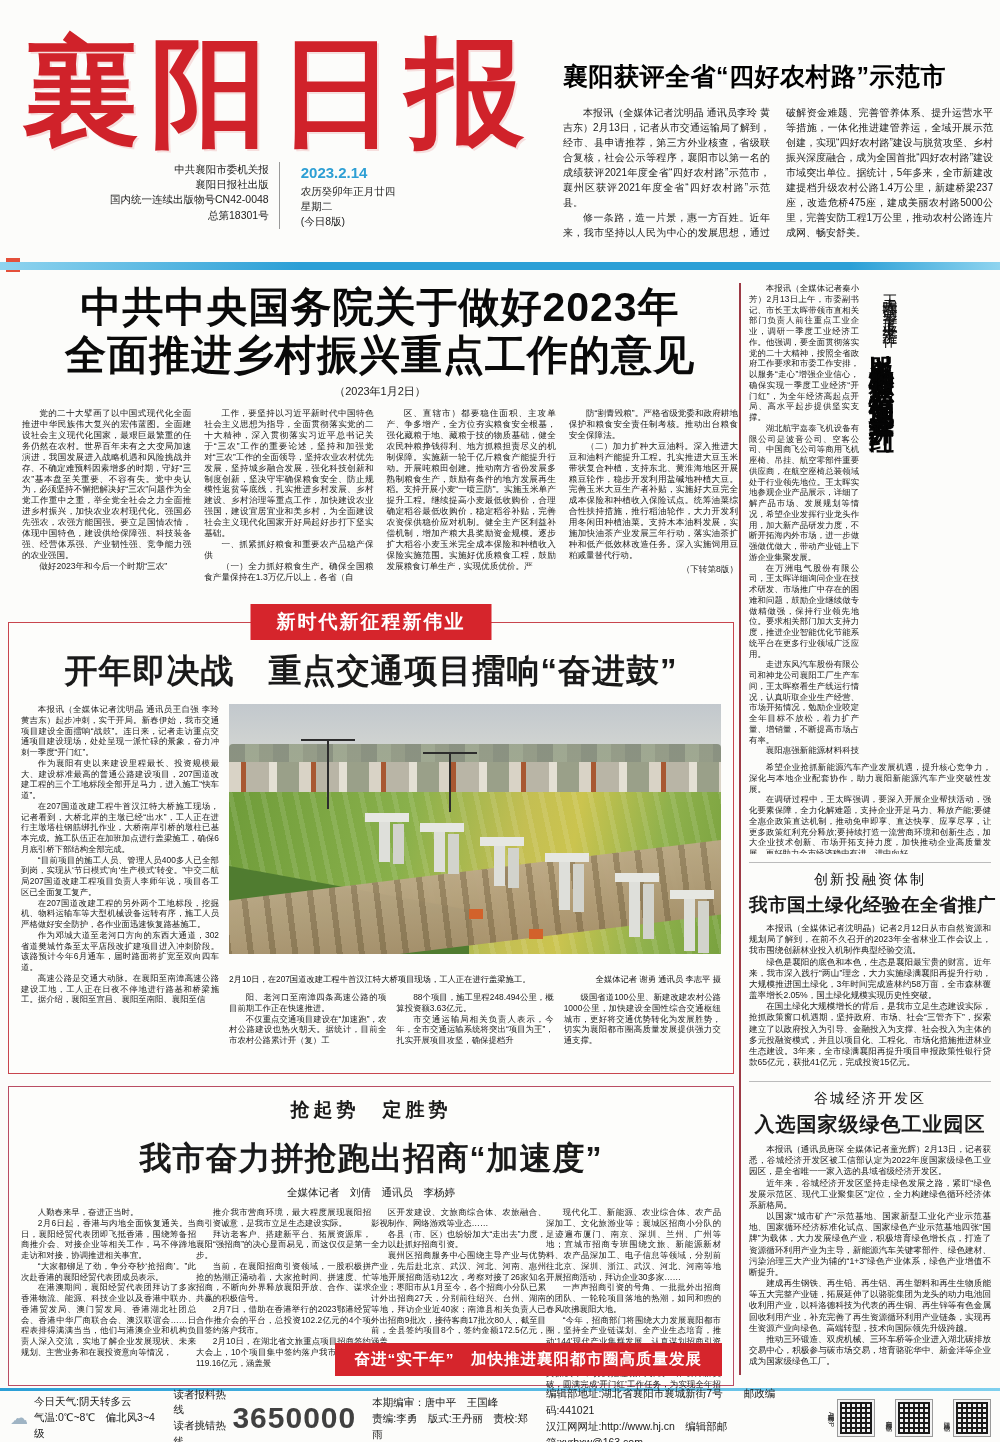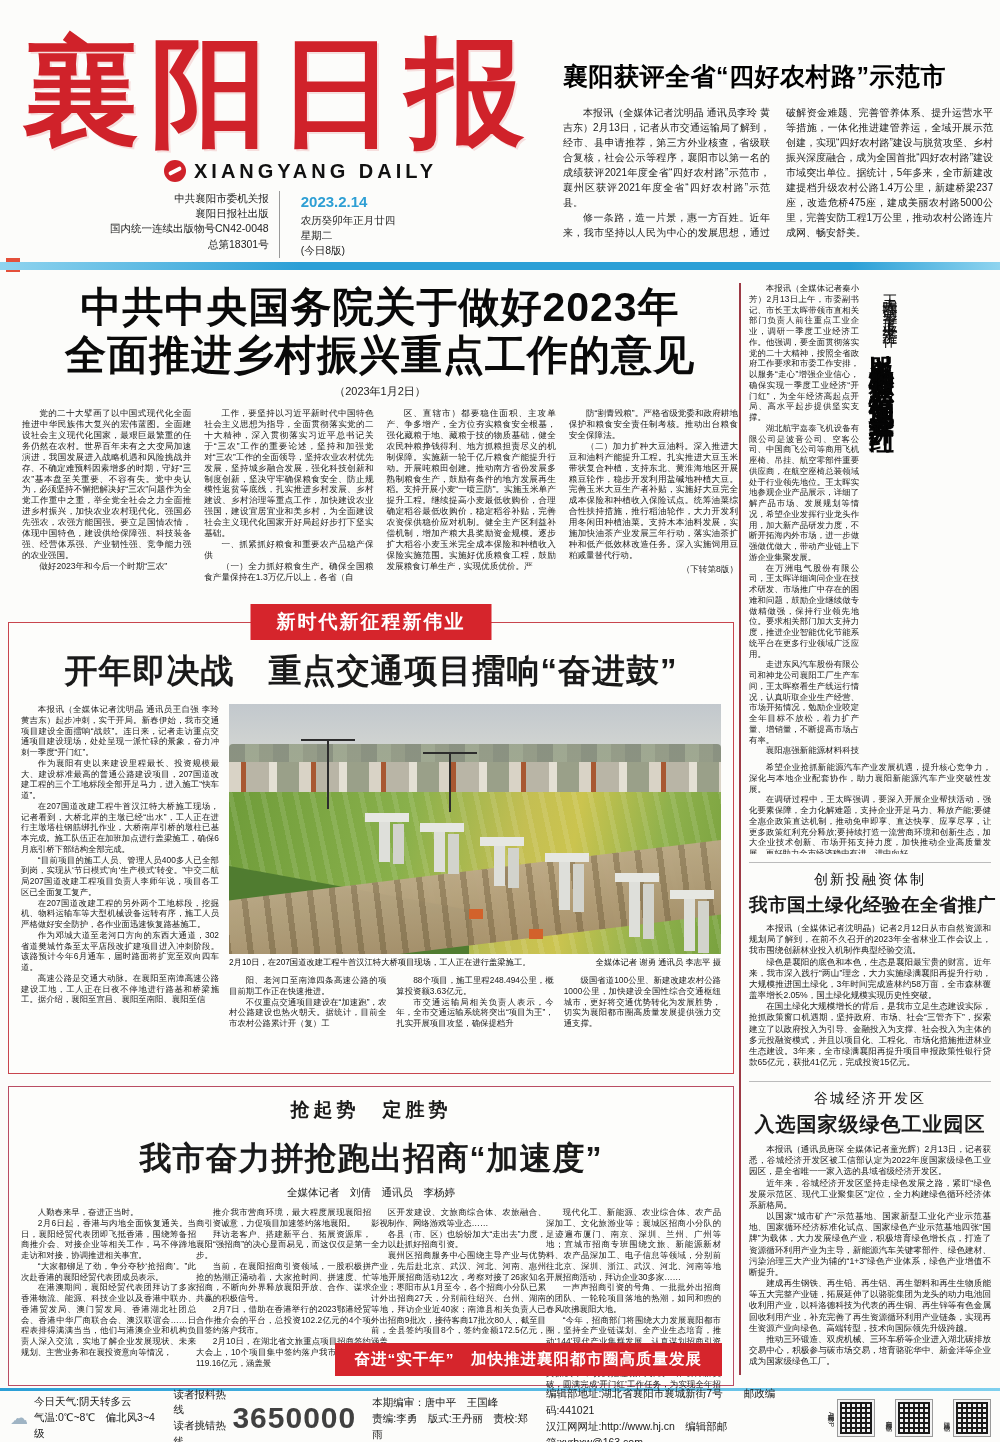--- a/index.html
+++ b/index.html
@@ -53,21 +53,21 @@
   .green-body { height:150px; }
   .guch-body { height:226px; }
 
   
   .campaign-box { position:absolute; left:8px; top:622px; width:726px; height:452px; border:1.5px solid #c8454d; background:#fdfdfb; }
   .banner { position:absolute; top:-19px; left:50%; transform:translateX(-50%); background:#d6252c; color:#fff; font-size:19px; font-weight:900; letter-spacing:2px; padding:5px 26px; white-space:nowrap; }
   .cb-head { margin-top:26px; text-align:center; font-size:33px; font-weight:900; letter-spacing:1px; white-space:nowrap; }
   .cb-row { display:flex; gap:10px; padding:10px 12px 0 12px; }
   .cb-left { width:198px; height:362px; overflow:hidden; font-size:8.4px; line-height:1.28; text-align:justify; }
   .cb-right { flex:1; }
-  .caption { display:flex; justify-content:space-between; font-size:8.3px; margin-top:3px; color:#111; }
+  .caption { display:flex; justify-content:space-between; font-size:8.3px; margin-top:20px; color:#111; }
   .cb-cols { display:flex; gap:10px; margin-top:7px; height:80px; overflow:hidden; }
   .cb-cols > div { flex:1; font-size:8.4px; line-height:1.28; text-align:justify; }
 
   
   .photo { position:relative; width:100%; height:250px; overflow:hidden; background:#86ab49; }
   .ph-sky { position:absolute; top:0; left:0; right:0; height:58px; background:linear-gradient(#c2c8cd,#d6d8d3); }
   .ph-trees { position:absolute; top:40px; left:0; right:0; height:22px; background:repeating-linear-gradient(90deg,#7e8673 0 16px,#96a086 16px 30px,#8a927b 30px 44px); opacity:.85; border-radius:4px; }
   .ph-village { position:absolute; top:58px; left:0; right:0; height:30px; background:repeating-linear-gradient(90deg,#d9d3c6 0 12px,#a85832 12px 17px,#b9b5a6 17px 40px,#e4e0d4 40px 48px,#9aa089 48px 70px); }
   .ph-field { position:absolute; top:88px; left:0; right:0; bottom:0; background:linear-gradient(100deg,#6f9c3a 0%,#89b04b 35%,#c4bf53 58%,#cbc44f 68%,#8fb14c 85%,#79a23f 100%); }
   .ph-rows { position:absolute; top:88px; left:0; right:0; bottom:0; background:repeating-linear-gradient(78deg,rgba(255,255,255,.10) 0 5px,rgba(0,0,0,0) 5px 16px); }
@@ -103,24 +103,20 @@
   .qr-label { writing-mode:vertical-rl; font-size:6.5px; color:#333; letter-spacing:1px; }
   .qr { width:36px; height:36px; background-image:repeating-linear-gradient(0deg,#1b1b1b 0 2px,transparent 2px 5px),repeating-linear-gradient(90deg,#1b1b1b 0 2px,#f3f3f3 2px 5px); border:2px solid #f3f3f3; outline:1px solid #999; }
 </style>
 </head>
 <body>
 
 <div class="page">
 
   <div class="masthead">
     <div class="mh-title">襄阳日报</div>
-    <div class="mh-logo-row">
-      <span class="mh-logo"></span>
-      <span class="mh-en">XIANGYANG DAILY</span>
-    </div>
     <div class="mh-info">
       <div class="mh-info-left">
           <p class="para" style="text-indent: 0px;">中共襄阳市委机关报</p>
           <p class="para" style="text-indent: 0px;">襄阳日报社出版</p>
           <p class="para" style="text-indent: 0px;">国内统一连续出版物号CN42-0048</p>
           <p class="para" style="text-indent: 0px;">总第18301号</p>
         </div>
       <div class="mh-info-right">
         <div class="mh-date">2023.2.14</div>
         <div>
@@ -283,21 +279,21 @@
     <div class="iv-head">我市奋力拼抢跑出招商“加速度”</div>
     <div class="iv-byline">全媒体记者　刘倩　通讯员　李杨婷</div>
     <div class="iv-cols">
       <div>
           <p class="para">人勤春来早，奋进正当时。</p>
           <p class="para">2月6日起，香港与内地全面恢复通关。当日，襄阳经贸代表团即飞抵香港，围绕筹备招商推介会、对接企业等相关工作，马不停蹄地走访和对接，协调推进相关事宜。</p>
           <p class="para">“大家都铆足了劲，争分夺秒‘抢招商’。”此次赴香港的襄阳经贸代表团成员表示。</p>
           <p class="para">在港澳期间，襄阳经贸代表团拜访了多家香港物流、能源、科技企业以及香港中联办、香港贸发局、澳门贸发局、香港湖北社团总会、香港中华厂商联合会、澳汉联谊会……日程表排得满满当当，他们与港澳企业和机构负责人深入交流，实地了解企业发展现状、未来规划、主营业务和在襄投资意向等情况，</p>
         </div>
       <div>
-          <p class="para">推介我市营商环境，最大程度展现襄阳招商引资诚意，力促项目加速签约落地襄阳。</p>
+          <p class="para">推介我市营商环境，最大程度展现襄阳招商引资诚意，是我市立足生态建设实际。</p>
           <p class="para">拜访老客户、搭建新平台、拓展资源库，襄阳“强招商”的决心显而易见，而这仅仅是第一步。</p>
           <p class="para">当前，在襄阳招商引资领域，一股积极拼抢的热潮正涌动着，大家抢时间、拼速度、忙招商，不断向外界释放襄阳开放、合作、谋求共赢的积极信号。</p>
           <p class="para">2月7日，借助在香港举行的2023鄂港经贸合作推介会的平台，总投资102.2亿元的4个项目签约落户我市。</p>
           <p class="para">2月10日，在湖北省文旅重点项目招商签约大会上，10个项目集中签约落户我市，金额达119.16亿元，涵盖景</p>
         </div>
       <div>
           <p class="para">区开发建设、文旅商综合体、农旅融合、影视制作、网络游戏等业态……</p>
           <p class="para">各县（市、区）也纷纷加大“走出去”力度，全力以赴抓好招商引资。</p>
           <p class="para">襄州区招商服务中心围绕主导产业与优势产业，先后赴北京、武汉、河北、河南、惠州等地开展招商活动12次，考察对接了26家知名企业；枣阳市从1月至今，各个招商小分队已累计外出招商27天，分别前往绍兴、台州、湖南等地，拜访企业近40家；南漳县相关负责人已外出招商9批次，接待客商17批次80人，截至目前，全县签约项目8个，签约金额172.5亿元，涵盖</p>
         </div>

